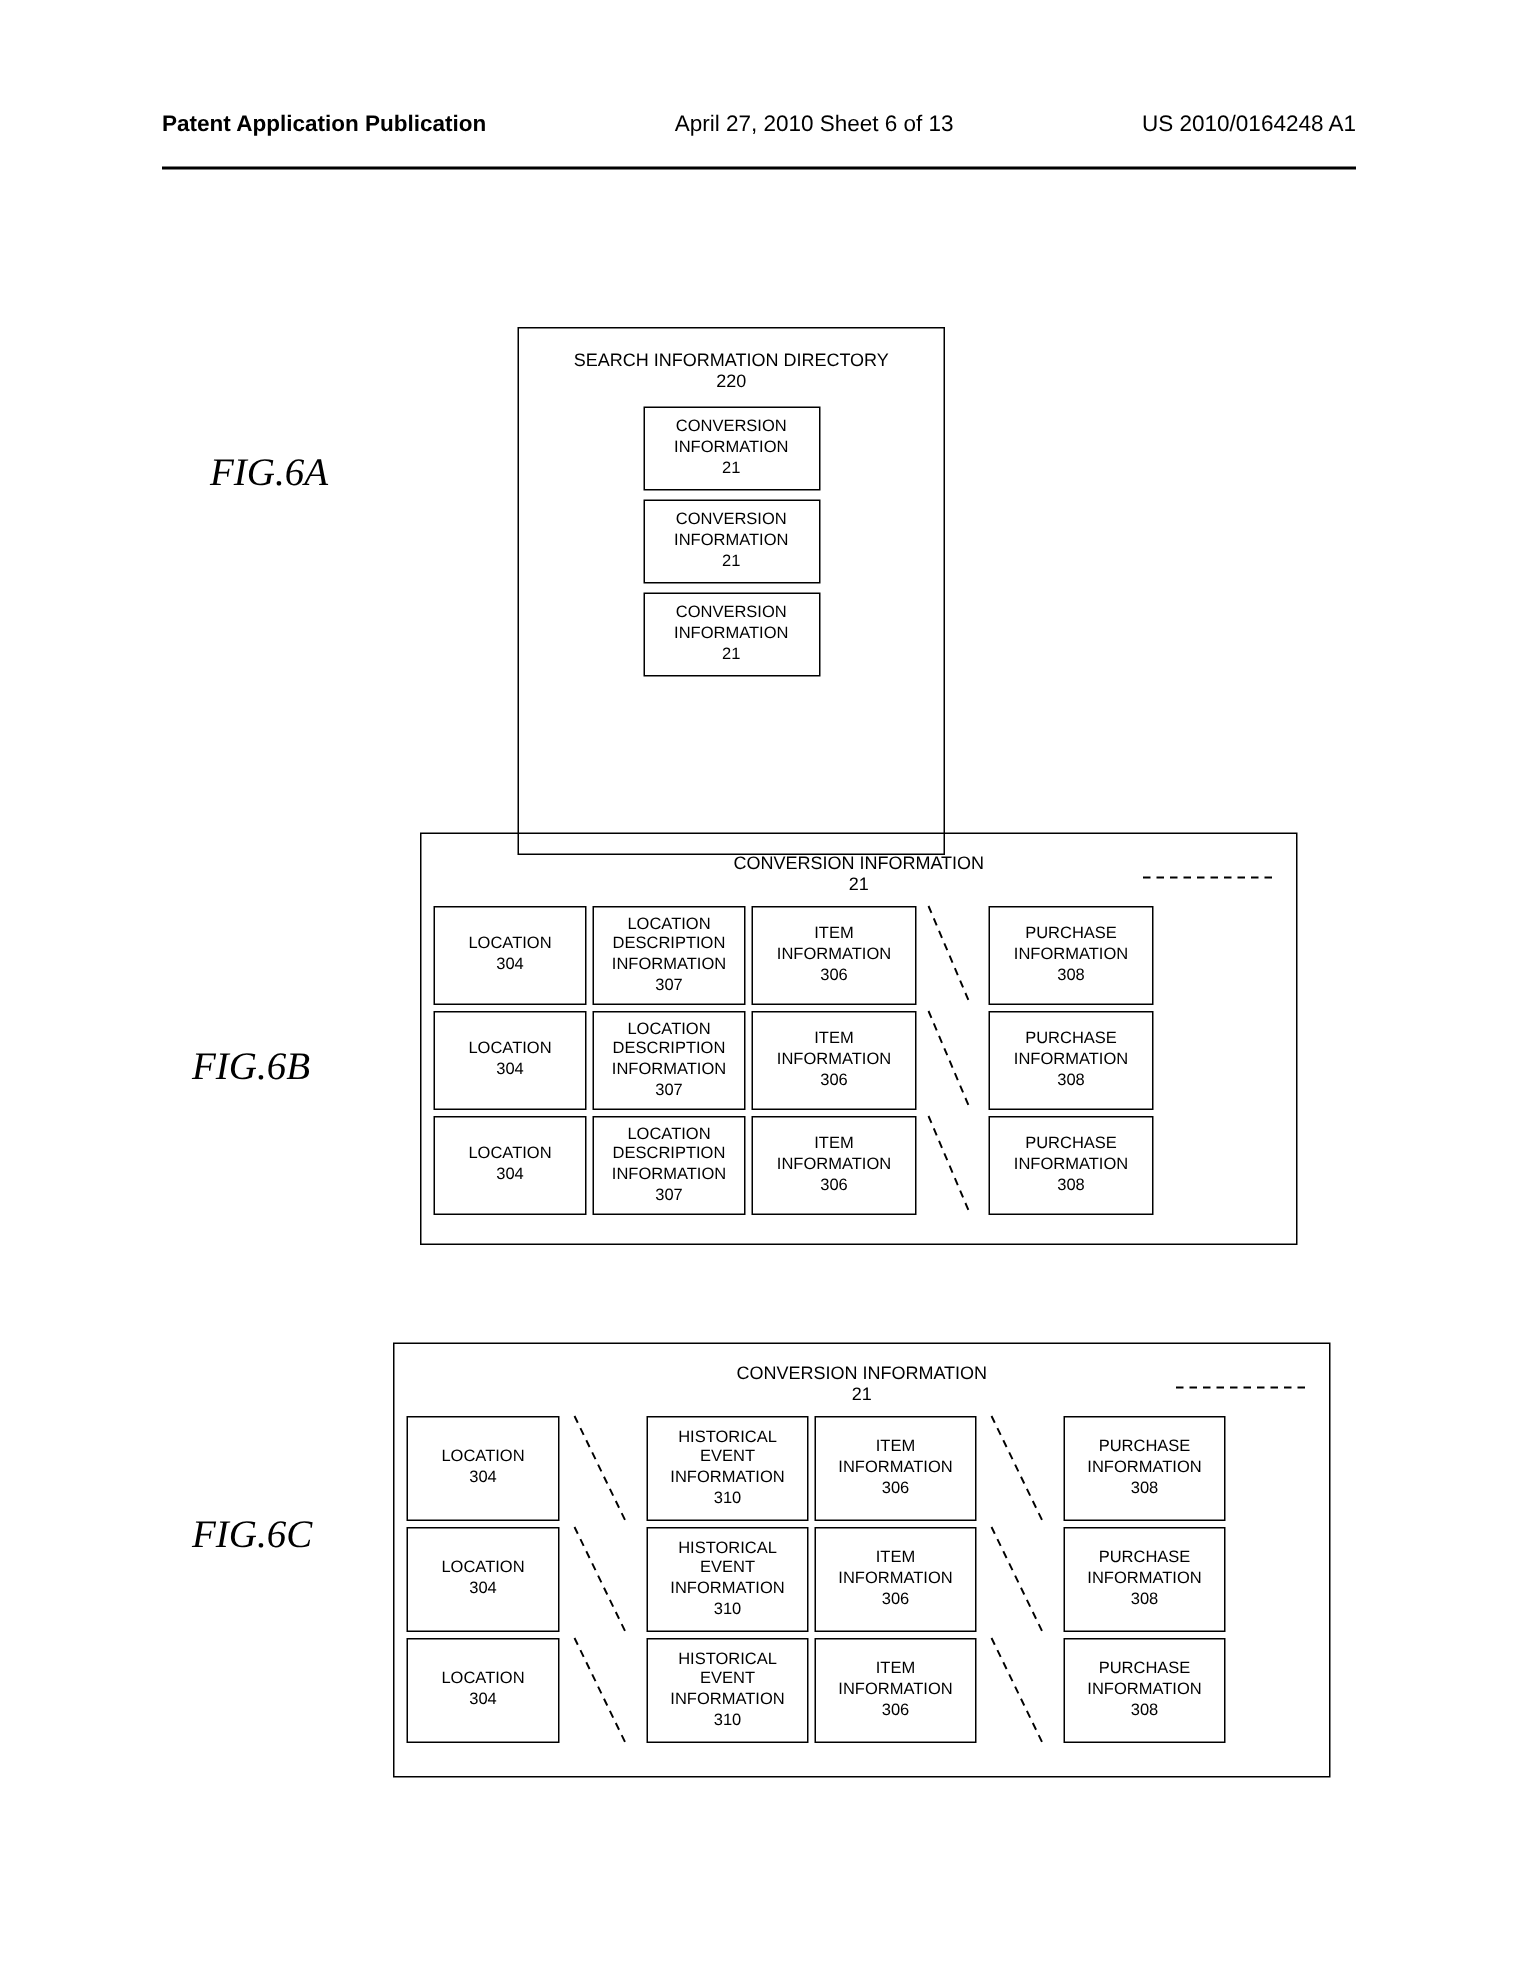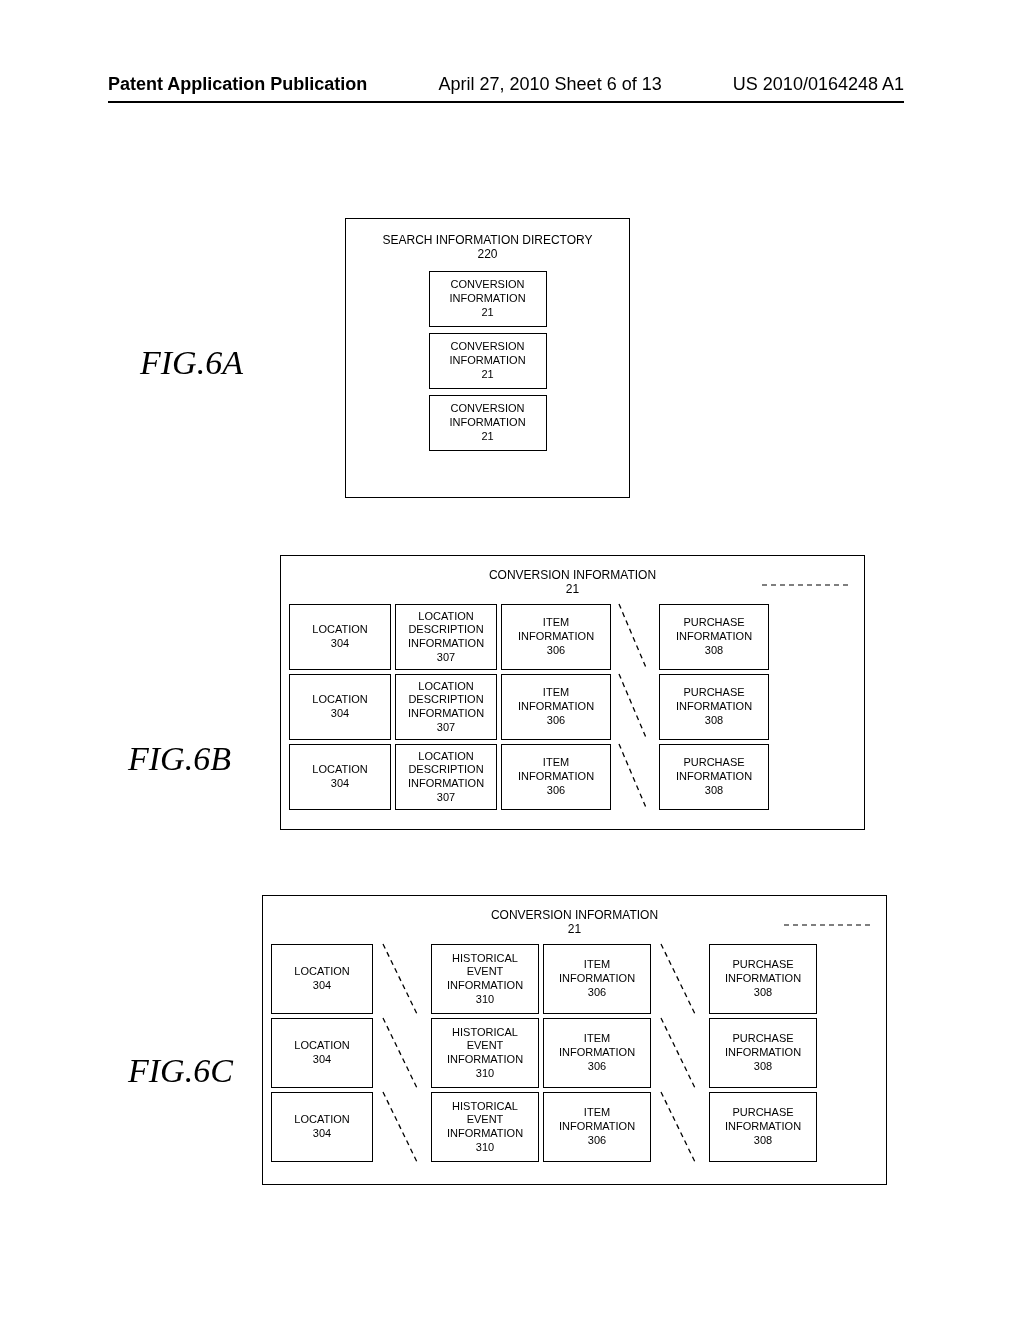--- a/index.html
+++ b/index.html
@@ -16,34 +16,33 @@
     position: relative;
     box-sizing: border-box;
   }
   .header {
     position: absolute;
     top: 74px;
     left: 108px;
     right: 120px;
     display: flex;
     justify-content: space-between;
-    font-size: 18px;
+    font-size: 15px;
     border-bottom: 2px solid #000;
-    padding-bottom: 6px;
+    padding-bottom: 20px;
   }
   .header .left { font-weight: bold; }
   .header .mid {}
   .header .right {}
   .fig-label {
     position: absolute;
     font-family: "Times New Roman", Times, serif;
     font-style: italic;
-    font-size: 34px;
+    font-size: 26px;
     font-weight: 500;
-    margin-top: 44px;
   }
   .box {
     border: 1.5px solid #000;
     background: #fff;
     text-align: center;
     font-size: 11px;
     line-height: 1.25;
     display: flex;
     flex-direction: column;
     justify-content: center;
@@ -53,21 +52,21 @@
   .outer {
     position: absolute;
     border: 1.5px solid #000;
     box-sizing: border-box;
   }
   
   .fig6a-outer {
     left: 345px;
     top: 218px;
     width: 285px;
-    height: 280px;
+    height: 352px;
     padding-top: 14px;
   }
   .fig6a-title { text-align:center; font-size:12px; }
   .fig6a-inner-stack {
     display:flex;
     flex-direction:column;
     gap:6px;
     align-items:center;
     margin-top:10px;
   }

